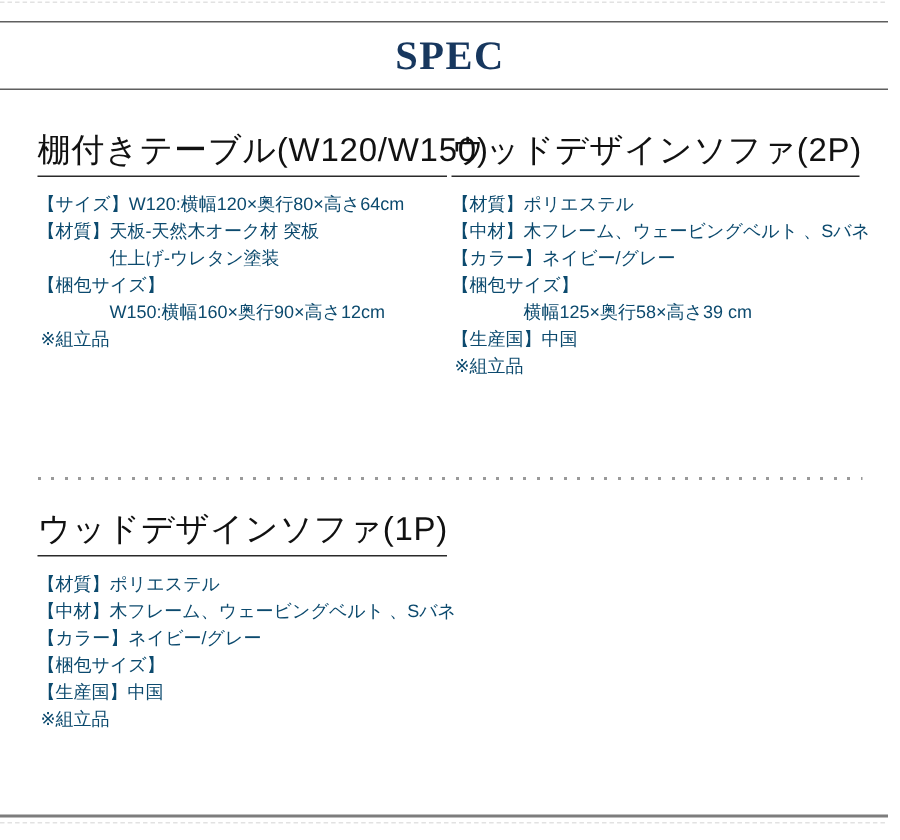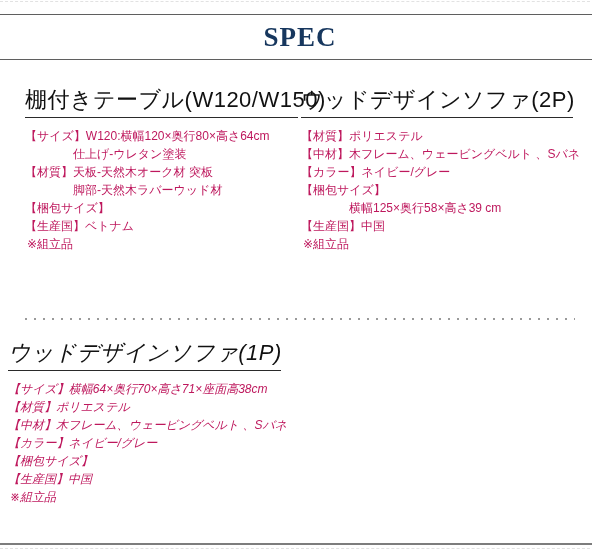--- a/index.html
+++ b/index.html
@@ -33,37 +33,37 @@
     font-size: 27px;
     letter-spacing: 1px;
     color: #17375e;
   }
   .section {
     position: absolute;
     box-sizing: border-box;
   }
   .sec-table  { top: 88px;  left: 25px;  width: 273px; }
   .sec-sofa2p { top: 88px;  left: 301px; width: 272px; }
-  .sec-sofa1p { top: 341px; left: 8px;  width: 273px; font-style: italic; }
+  .sec-sofa1p { top: 341px; left: 25px;  width: 273px; }
   .sec-title {
     font-size: 22px;
     font-weight: 500;
     line-height: 24px;
     color: #111111;
     letter-spacing: 0.5px;
     padding-bottom: 5px;
     border-bottom: 1.5px solid #2a2a2a;
     margin-bottom: 9px;
     white-space: nowrap;
   }
   .spec-line {
     font-size: 12px;
     line-height: 18px;
     white-space: nowrap;
-    color: #be185d;
+    color: #0c4a6e;
   }
   .spec-line .lbl {
     display: inline-block;
     min-width: 48px;
   }
   .spec-line.note { padding-left: 2px; }
   .dotted-divider {
     position: absolute; top: 318px; left: 25px; width: 550px; height: 2px;
     background: repeating-linear-gradient(to right, #9a9a9a 0 2px, transparent 2px 9px);
   }
@@ -86,33 +86,30 @@
   <div class="spec-header">
     <span class="spec-title">SPEC</span>
   </div>
 
   <div class="section sec-table">
     <div class="sec-title">棚付きテーブル(W120/W150)</div>
     <div class="spec-line">
       <span class="lbl">【サイズ】</span><span class="val">W120:横幅120×奥行80×高さ64cm</span>
     </div>
     <div class="spec-line">
-      <span class="lbl"></span><span class="val">仕上げ-ウレタン塗装</span>
-    </div>
-    <div class="spec-line">
       <span class="lbl">【材質】</span><span class="val">天板-天然木オーク材 突板</span>
     </div>
     <div class="spec-line">
-      <span class="lbl"></span><span class="val">脚部-天然木ラバーウッド材</span>
+      <span class="lbl"></span><span class="val">仕上げ-ウレタン塗装</span>
     </div>
     <div class="spec-line">
       <span class="lbl">【梱包サイズ】</span><span class="val"></span>
     </div>
     <div class="spec-line">
-      <span class="lbl">【生産国】</span><span class="val">ベトナム</span>
+      <span class="lbl"></span><span class="val">W150:横幅160×奥行90×高さ12cm</span>
     </div>
     <div class="spec-line note">
       <span class="val">※組立品</span>
     </div>
   </div>
 
   <div class="section sec-sofa2p">
     <div class="sec-title">ウッドデザインソファ(2P)</div>
     <div class="spec-line">
       <span class="lbl">【材質】</span><span class="val">ポリエステル</span>
@@ -135,23 +132,20 @@
     <div class="spec-line note">
       <span class="val">※組立品</span>
     </div>
   </div>
 
   <div class="dotted-divider"></div>
 
   <div class="section sec-sofa1p">
     <div class="sec-title">ウッドデザインソファ(1P)</div>
     <div class="spec-line">
-      <span class="lbl">【サイズ】</span><span class="val">横幅64×奥行70×高さ71×座面高38cm</span>
-    </div>
-    <div class="spec-line">
       <span class="lbl">【材質】</span><span class="val">ポリエステル</span>
     </div>
     <div class="spec-line">
       <span class="lbl">【中材】</span><span class="val">木フレーム、ウェービングベルト 、Sバネ</span>
     </div>
     <div class="spec-line">
       <span class="lbl">【カラー】</span><span class="val">ネイビー/グレー</span>
     </div>
     <div class="spec-line">
       <span class="lbl">【梱包サイズ】</span><span class="val"></span>

